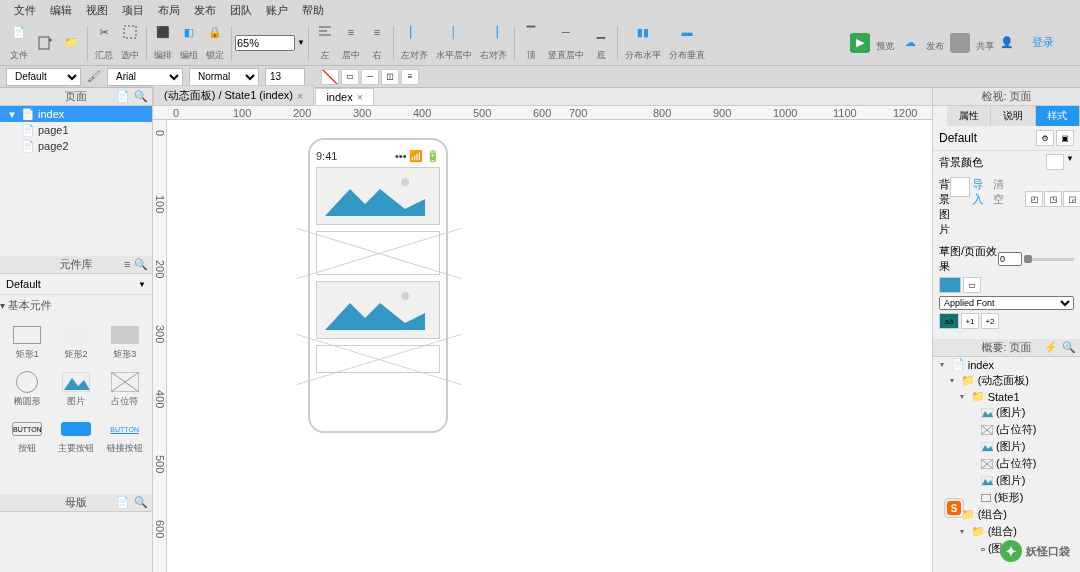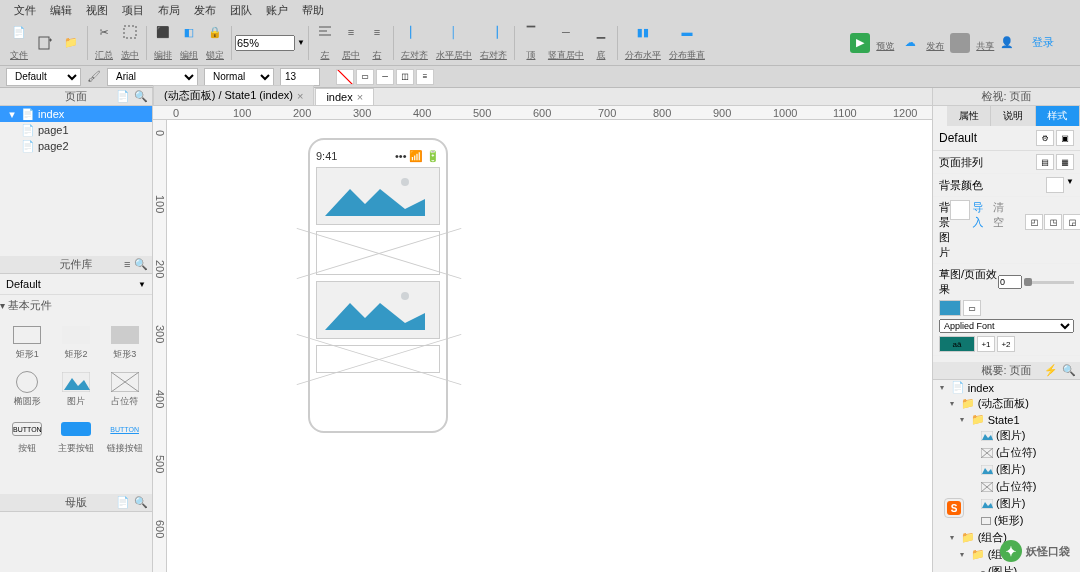--- a/index.html
+++ b/index.html
@@ -2,21 +2,21 @@
 <html><head>
 <meta charset="utf-8">
 <style>
 * { margin: 0; padding: 0; box-sizing: border-box; font-family: "Microsoft YaHei", Arial, sans-serif; font-size: 11px; }
 body { width: 1080px; height: 572px; background: #d8d8d8; overflow: hidden; position: relative; }
 .menubar { height: 20px; background: #d8d8d8; display: flex; align-items: center; padding: 0 8px; gap: 2px; }
 .menubar span { padding: 2px 6px; color: #333; cursor: pointer; }
 .toolbar { height: 46px; background: #d8d8d8; border-bottom: 1px solid #bbb; display: flex; align-items: center; padding: 0 6px; }
 .tb-group { display: flex; flex-direction: column; align-items: center; padding: 0 4px; height: 100%; justify-content: center; }
 .tb-icon { width: 18px; height: 18px; display: flex; align-items: center; justify-content: center; color: #555; }
-.tb-label { font-size: 9px; color: #666; margin-top: 8px; text-decoration: underline; }
+.tb-label { font-size: 9px; color: #666; margin-top: 8px; }
 .tb-divider { width: 1px; height: 34px; background: #bbb; margin: 0 3px; }
 .tb-right { margin-left: auto; display: flex; gap: 6px; align-items: center; padding-right: 20px; }
 .play-icon { width: 20px; height: 20px; background: #33a852; border-radius: 3px; display: flex; align-items: center; justify-content: center; color: #fff; }
 .cloud-icon { width: 20px; height: 20px; color: #2196f3; display: flex; align-items: center; justify-content: center; }
 .share-icon { width: 20px; height: 20px; background: #999; border-radius: 3px; }
 .login-link { color: #2196f3; margin-left: 12px; }
 .stylebar { height: 22px; background: #d8d8d8; border-bottom: 1px solid #bbb; display: flex; align-items: center; padding: 0 6px; gap: 6px; }
 .stylebar select, .stylebar input { font-size: 10px; background: #fff; border: 1px solid #bbb; height: 18px; padding: 0 4px; }
 .zoom-input { width: 60px; }
 .main-layout { display: flex; height: calc(100% - 88px); }
@@ -200,21 +200,21 @@
         <div class="tb-label">共享</div>
       </div>
     <span style="color:#666">👤</span>
     <a class="login-link">登录</a>
   </div>
 </div>
 
 <div class="stylebar">
   <select style="width:75px"><option>Default</option></select>
   <span style="color:#666">🖌</span>
-  <select style="width:91px"><option>Arial</option></select>
+  <select style="width:76px"><option>Arial</option></select>
   <select style="width:70px"><option>Normal</option></select>
   <input style="width: 40px;" value="13">
   <div style="display:flex;gap:2px;margin-left:10px">
     <span class="small-btn" style="background:linear-gradient(45deg,#fff 45%,#f00 50%,#fff 55%)"></span>
     <span class="small-btn">▭</span>
     <span class="small-btn">─</span>
     <span class="small-btn">◫</span>
     <span class="small-btn">≡</span>
   </div>
 </div>
@@ -344,21 +344,21 @@
         </div>
     </div>
     <div class="ruler-h" id="ruler-h">
         <span style="left: 20px;">0</span>
         <span style="left: 80px;">100</span>
         <span style="left: 140px;">200</span>
         <span style="left: 200px;">300</span>
         <span style="left: 260px;">400</span>
         <span style="left: 320px;">500</span>
         <span style="left: 380px;">600</span>
-        <span style="left: 445px;">700</span>
+        <span style="left: 416px;">700</span>
         <span style="left: 500px;">800</span>
         <span style="left: 560px;">900</span>
         <span style="left: 620px;">1000</span>
         <span style="left: 680px;">1100</span>
         <span style="left: 740px;">1200</span>
       </div>
     <div class="canvas">
       <div class="ruler-v" id="ruler-v">
           <span style="top: 10px;">0</span>
           <span style="top: 75px;">100</span>
@@ -401,27 +401,20 @@
       <div class="right-tab active">样式</div>
     </div>
     <div class="prop-section" style="display:flex;justify-content:space-between;align-items:center">
       <span style="font-size:12px">Default</span>
       <span style="display:flex;gap:2px">
           <span class="small-btn">⚙</span>
           <span class="small-btn">▣</span>
         </span>
     </div>
     <div class="prop-row">
-        <span>页面排列</span>
-      <span class="controls">
-          <span class="small-btn">▤</span>
-          <span class="small-btn">▦</span>
-        </span>
-    </div>
-    <div class="prop-row">
         <span>背景颜色</span>
       <span class="controls">
           <span class="small-btn" style="background:#fff"></span>
           <span style="font-size:8px">▼</span>
         </span>
     </div>
     <div class="prop-row" style="align-items:flex-start">
         <span>背景图片</span>
       <div style="display:flex;flex-direction:row;gap:14px;align-items:flex-end">
         <div style="display:flex;gap:2px">
@@ -448,21 +441,21 @@
               <div style="position:absolute;left:0;top:-3px;width:8px;height:8px;background:#888;border-radius:2px"></div>
             </div>
           </div>
       </div>
       <div style="display:flex;gap:2px">
           <span class="small-btn" style="background:#3498c5;width:22px"></span>
           <span class="small-btn">▭</span>
         </div>
       <select style="font-size:9px"><option>Applied Font</option></select>
       <div style="display:flex;gap:2px">
-          <span class="small-btn" style="width:36px;background:#0f766e">aǎ</span>
+          <span class="small-btn" style="width:20px;background:#0f766e">aǎ</span>
           <span class="small-btn">+1</span>
           <span class="small-btn">+2</span>
         </div>
     </div>
 
     <div class="panel-header" style="margin-top:6px">
       <span>概要: 页面</span>
       <span class="icons">
           <span>⚡</span>
           <span>🔍</span>

